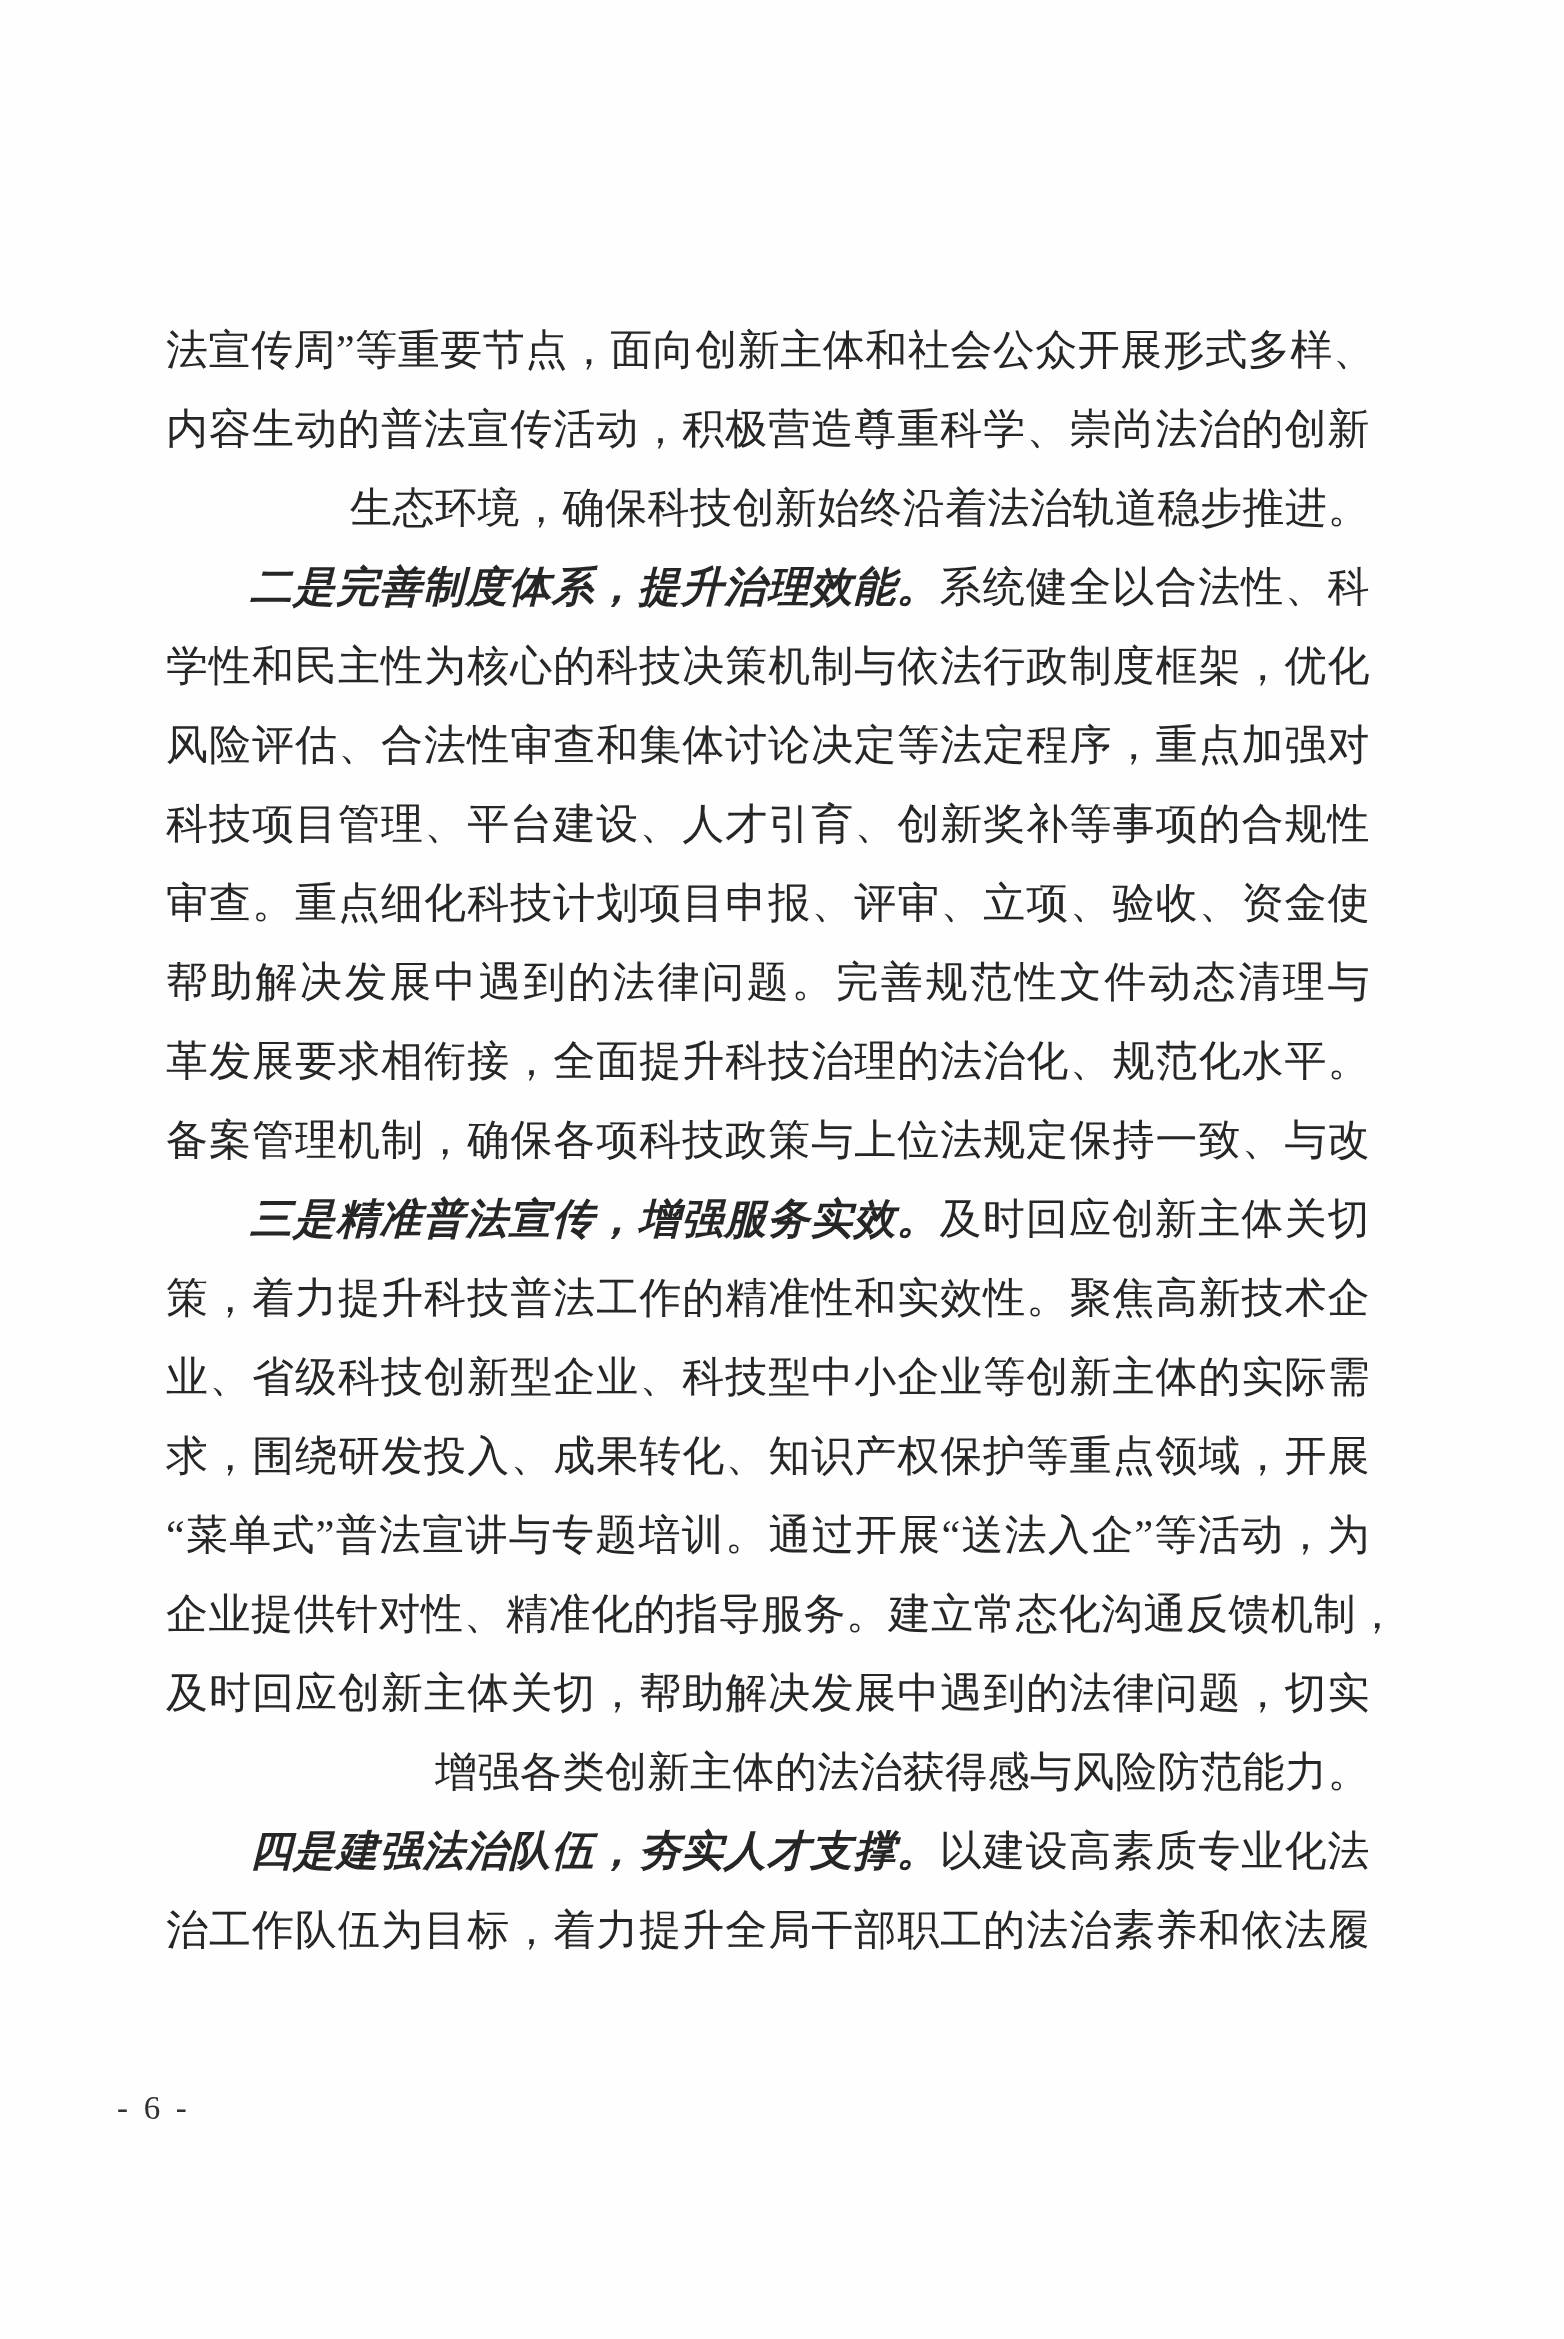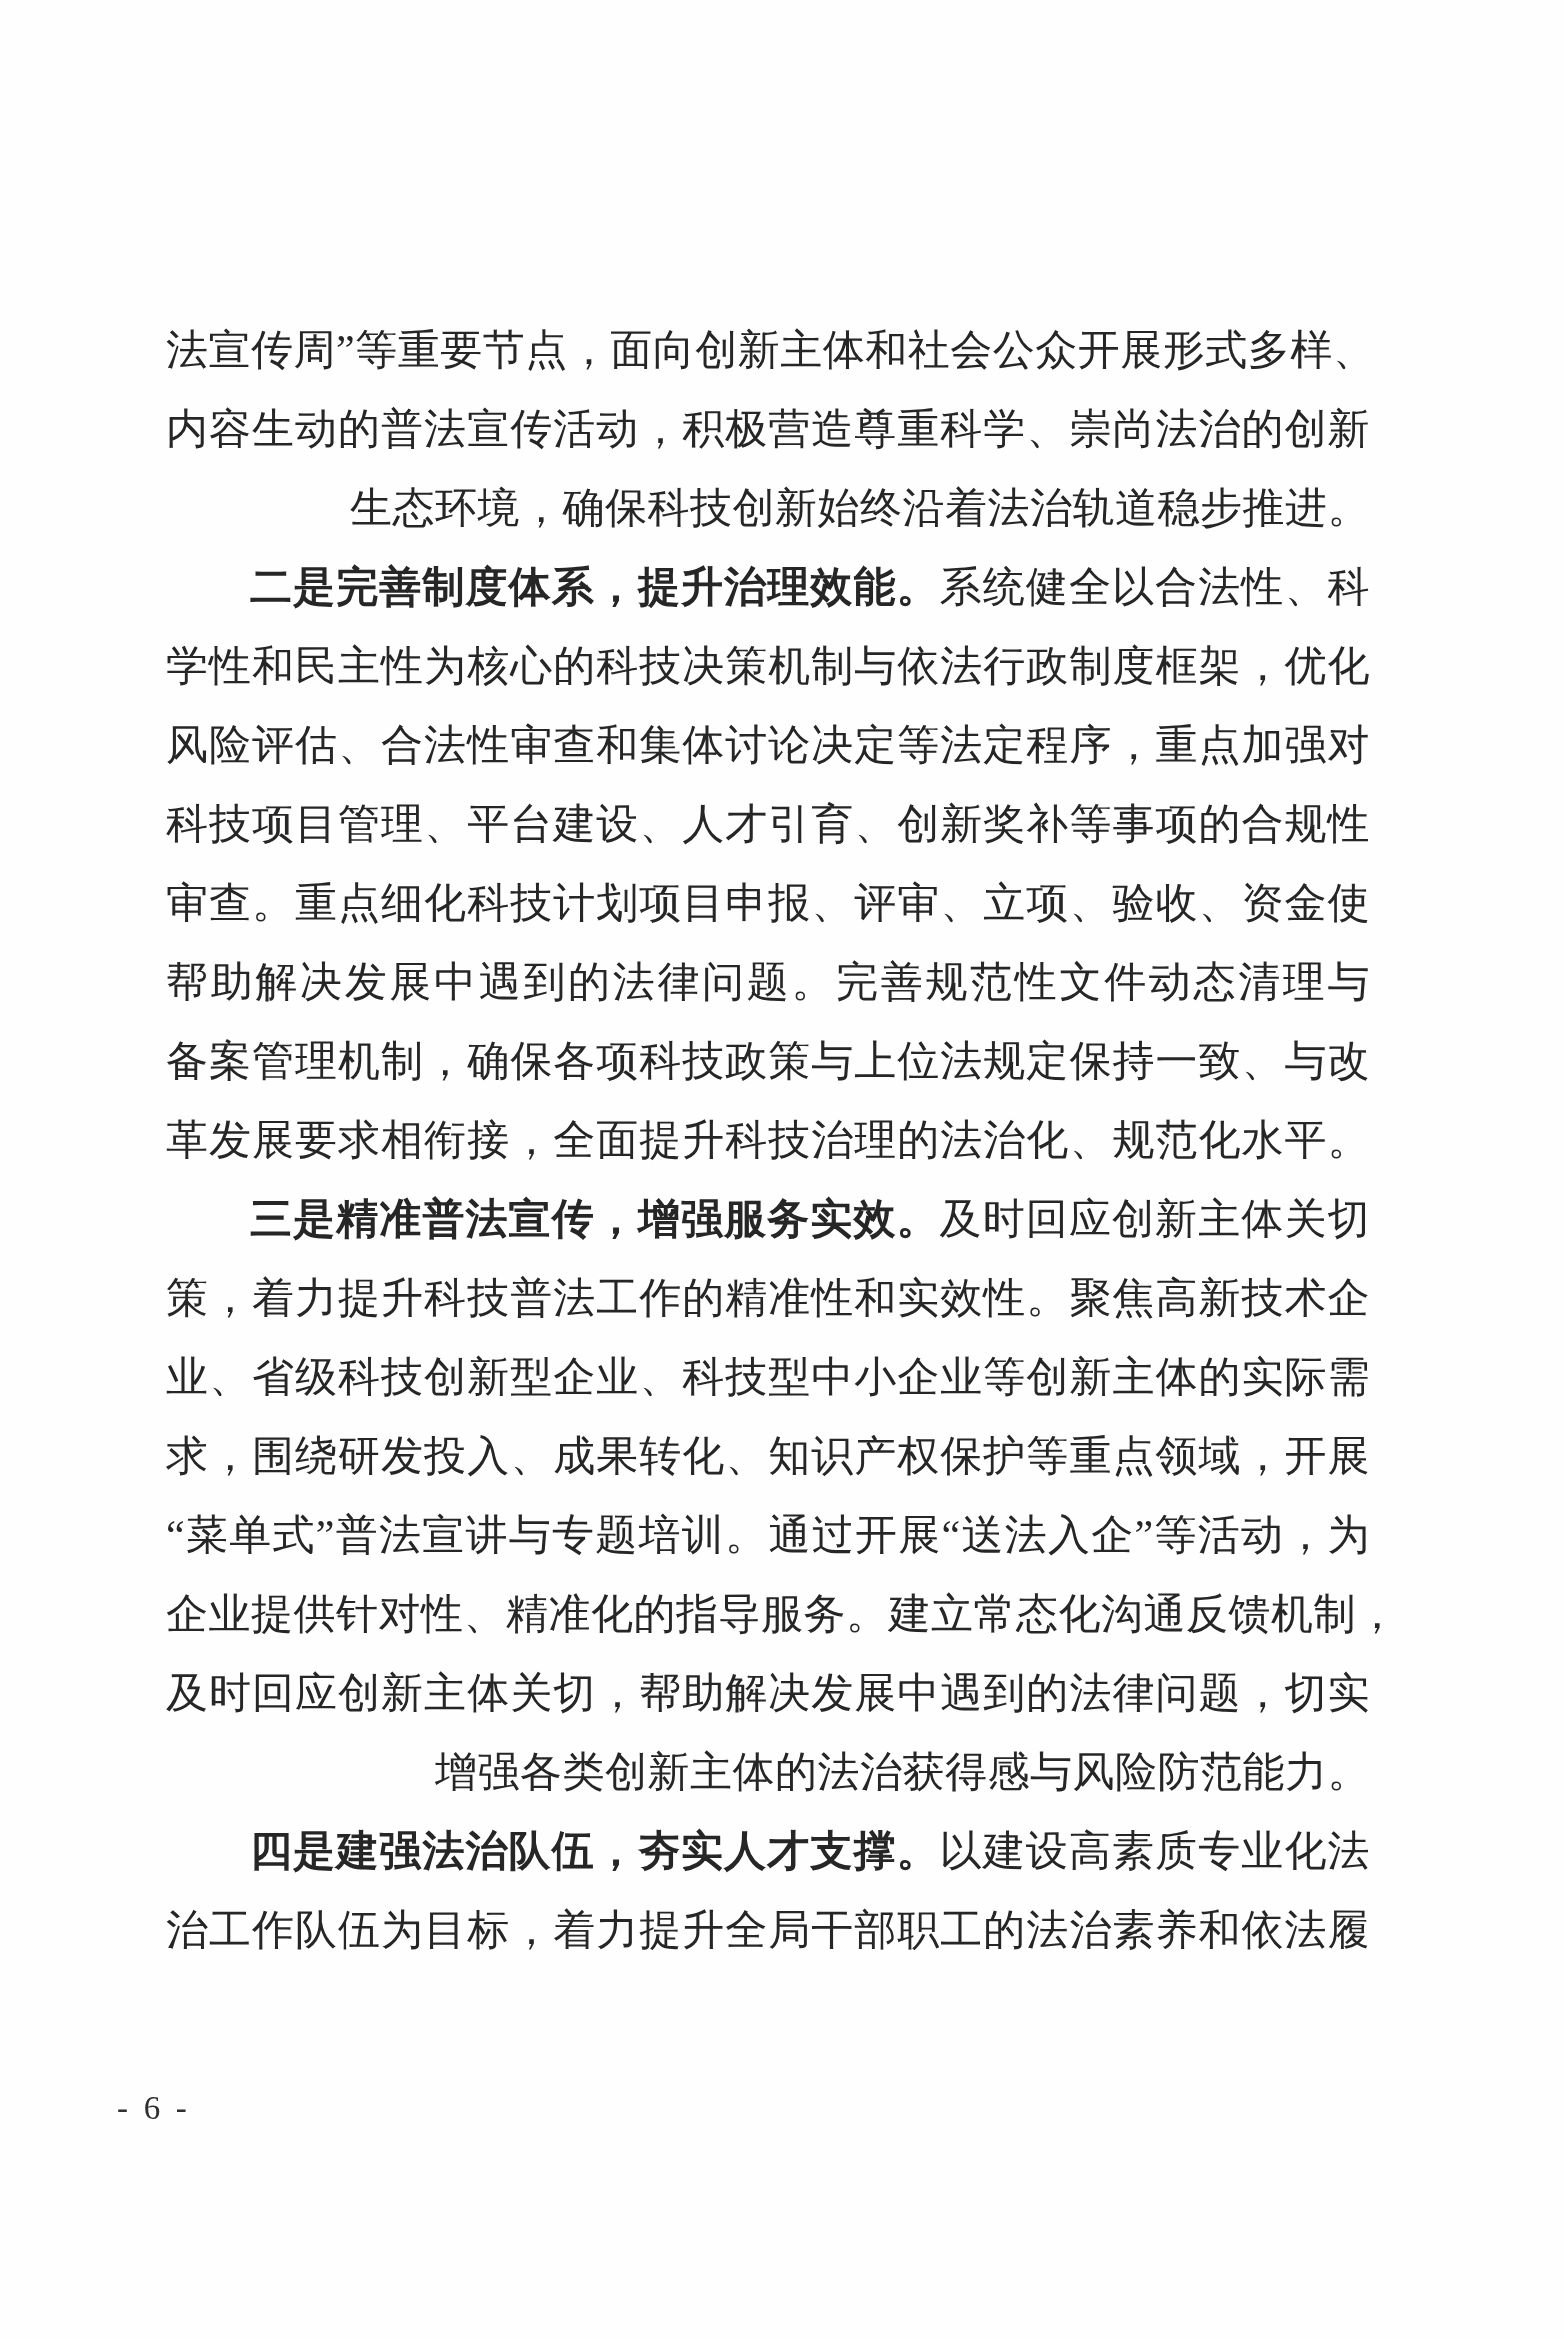--- a/index.html
+++ b/index.html
@@ -29,21 +29,21 @@
     text-align: right;
     letter-spacing: 0.5px;
   }
   .line.justify {
     text-align: justify;
     text-align-last: justify;
     text-justify: inter-character;
   }
   .line.indent { text-indent: 84px; }
   .seg { font-weight: 400; }
-  .seg.bold { font-weight: 700; }
+  .seg.bold { font-weight: 700; font-style: italic; }
   .page-number {
     position: absolute;
     left: 117px; top: 2085px;
     font-size: 33px;
     line-height: 46px;
     color: #303030;
     letter-spacing: 3.7px;
   }
 </style>
 </head>
@@ -53,22 +53,22 @@
   <div class="text-column">
       <div class="line justify"><span class="seg">法宣传周”等重要节点，面向创新主体和社会公众开展形式多样、</span></div>
       <div class="line justify"><span class="seg">内容生动的普法宣传活动，积极营造尊重科学、崇尚法治的创新</span></div>
       <div class="line"><span class="seg">生态环境，确保科技创新始终沿着法治轨道稳步推进。</span></div>
       <div class="line justify indent"><span class="seg bold">二是完善制度体系，提升治理效能。</span><span class="seg">系统健全以合法性、科</span></div>
       <div class="line justify"><span class="seg">学性和民主性为核心的科技决策机制与依法行政制度框架，优化</span></div>
       <div class="line justify"><span class="seg">风险评估、合法性审查和集体讨论决定等法定程序，重点加强对</span></div>
       <div class="line justify"><span class="seg">科技项目管理、平台建设、人才引育、创新奖补等事项的合规性</span></div>
       <div class="line justify"><span class="seg">审查。重点细化科技计划项目申报、评审、立项、验收、资金使</span></div>
       <div class="line justify"><span class="seg">帮助解决发展中遇到的法律问题。完善规范性文件动态清理与</span></div>
+      <div class="line justify"><span class="seg">革发展要求相衔接，全面提升科技治理的法治化、规范化水平。</span></div>
       <div class="line justify"><span class="seg">备案管理机制，确保各项科技政策与上位法规定保持一致、与改</span></div>
-      <div class="line justify"><span class="seg">革发展要求相衔接，全面提升科技治理的法治化、规范化水平。</span></div>
       <div class="line justify indent"><span class="seg bold">三是精准普法宣传，增强服务实效。</span><span class="seg">及时回应创新主体关切</span></div>
       <div class="line justify"><span class="seg">策，着力提升科技普法工作的精准性和实效性。聚焦高新技术企</span></div>
       <div class="line justify"><span class="seg">业、省级科技创新型企业、科技型中小企业等创新主体的实际需</span></div>
       <div class="line justify"><span class="seg">求，围绕研发投入、成果转化、知识产权保护等重点领域，开展</span></div>
       <div class="line justify"><span class="seg">“菜单式”普法宣讲与专题培训。通过开展“送法入企”等活动，为</span></div>
       <div class="line justify"><span class="seg">企业提供针对性、精准化的指导服务。建立常态化沟通反馈机制，</span></div>
       <div class="line justify"><span class="seg">及时回应创新主体关切，帮助解决发展中遇到的法律问题，切实</span></div>
       <div class="line"><span class="seg">增强各类创新主体的法治获得感与风险防范能力。</span></div>
       <div class="line justify indent"><span class="seg bold">四是建强法治队伍，夯实人才支撑。</span><span class="seg">以建设高素质专业化法</span></div>
       <div class="line justify"><span class="seg">治工作队伍为目标，着力提升全局干部职工的法治素养和依法履</span></div>

